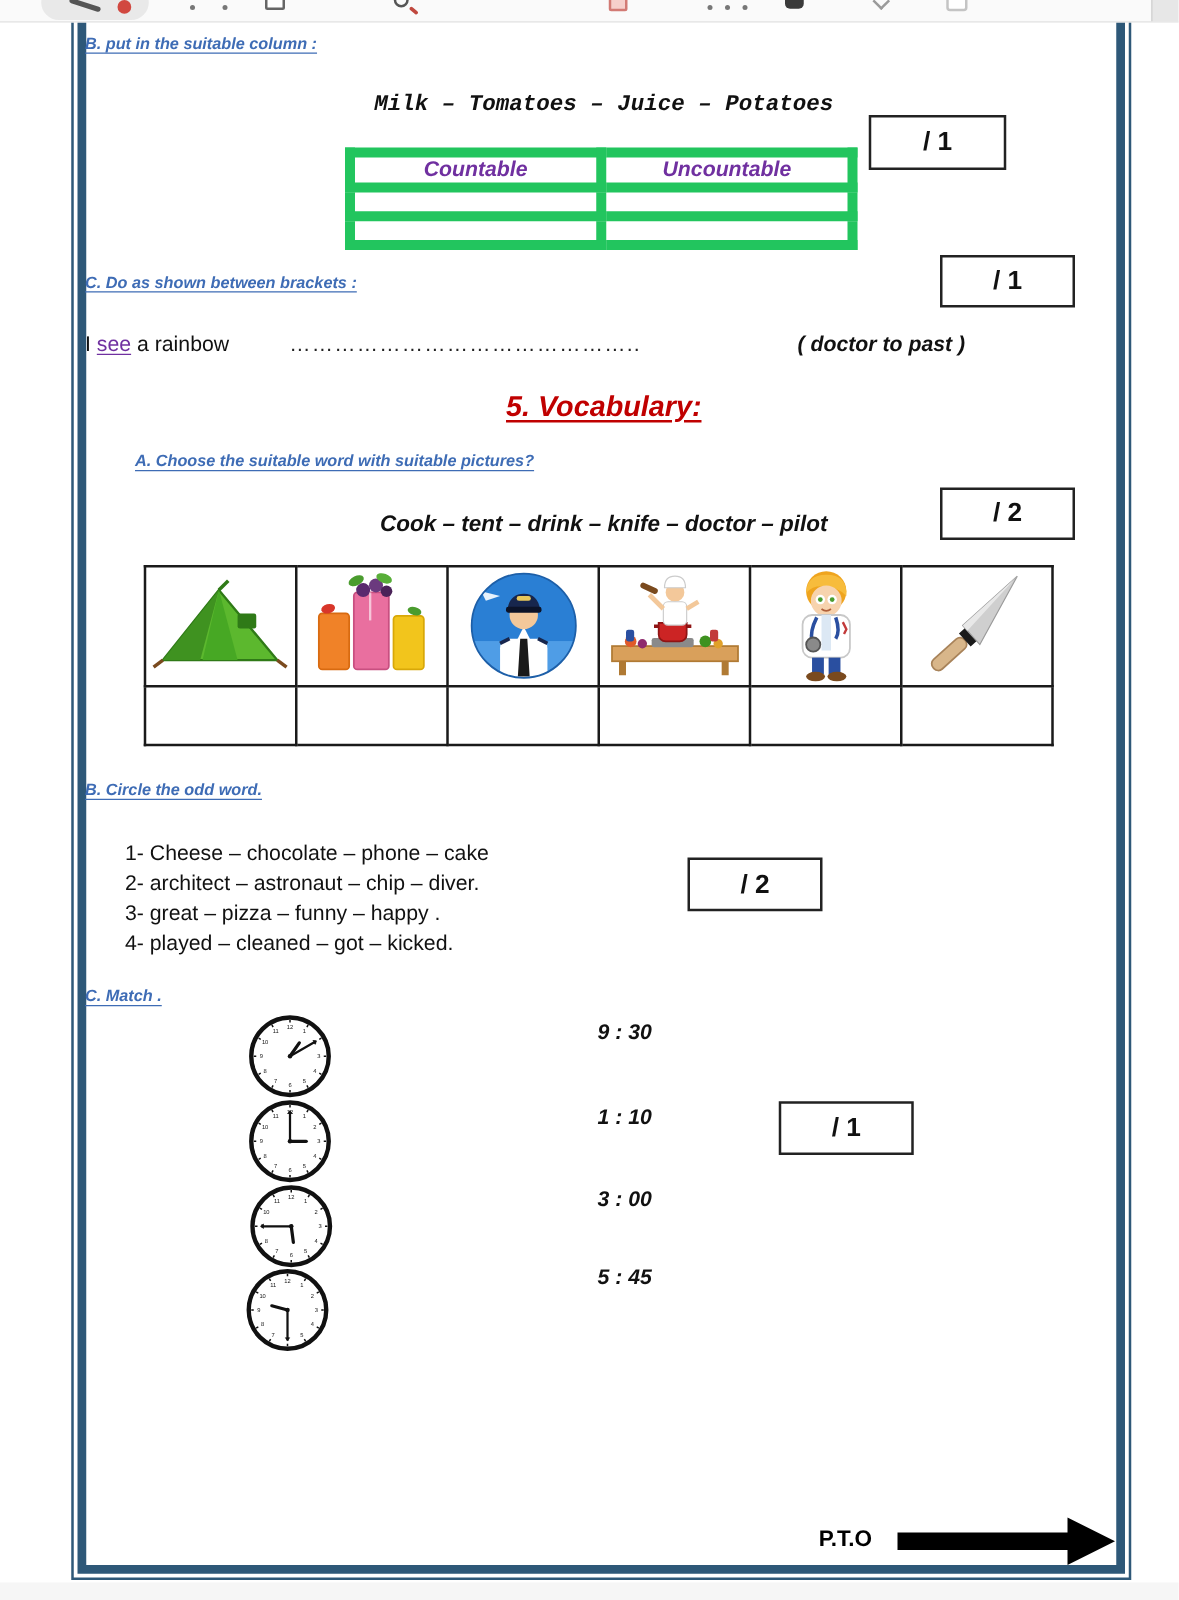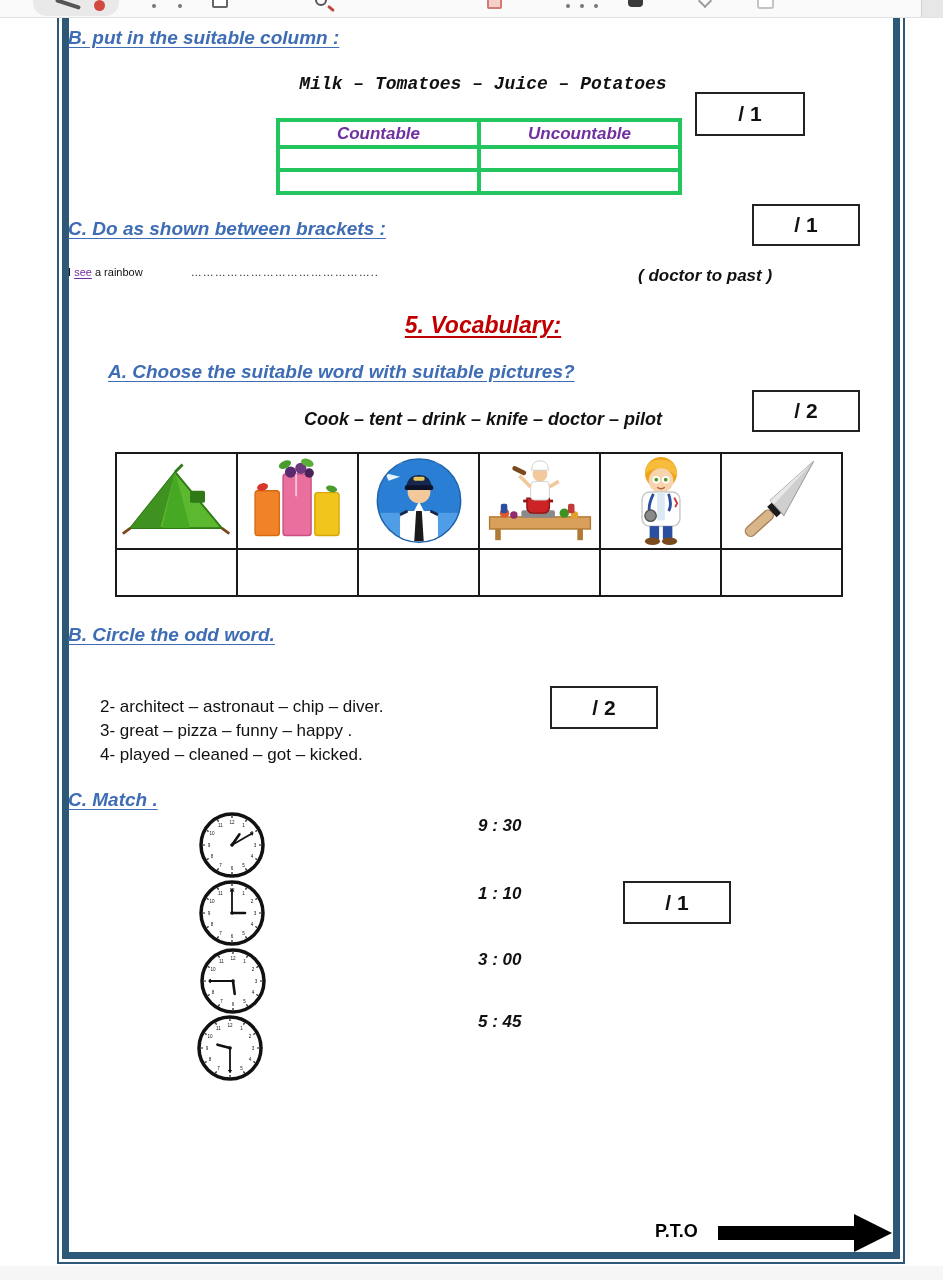--- a/index.html
+++ b/index.html
@@ -29,36 +29,36 @@
 
   
   #page { position:absolute; left:0; top:18px; width:943px; height:1262px; background:#ffffff; }
   #frame-outer { position:absolute; left:57px; top:-22px; width:848px; height:1268px;
     border:2px solid #2e5878; }
   #frame-inner { position:absolute; left:3px; top:3px; right:3px; bottom:3px;
     border:7px solid #2e5878; }
   #below-page { position:absolute; left:0; top:1248px; width:943px; height:14px; background:#f6f6f6; }
 
   
-  .heading { position:absolute; font-size:19px; font-weight:bold; font-style:italic;
+  .heading { position:absolute; font-size:13px; font-weight:bold; font-style:italic;
     color:#3e6cb5; text-decoration:underline; text-underline-offset:3px; }
   .centerline { position:absolute; left:73px; width:820px; text-align:center;
     font-size:18px; font-weight:bold; font-style:italic; color:#111; }
   .scorebox { position:absolute; border:2px solid #222; background:#fff; display:flex;
     align-items:center; justify-content:center; font-size:21px; font-weight:600; color:#111; }
   .red-head { color:#c00000; }
 
   
   #count-table { position:absolute; left:276px; top:118px; border-collapse:collapse; }
-  #count-table td { border:4px solid #22c55e; width:201px; text-align:center; }
+  #count-table td { border:8px solid #22c55e; width:201px; text-align:center; }
   #count-table .hd { height:27px; font-size:17px; font-weight:bold; font-style:italic; color:#7030a0; }
   #count-table .emptyrow td { height:23px; }
 
   
-  #sentence { position:absolute; left:68px; top:266px; font-size:11px; color:#111; }
+  #sentence { position:absolute; left:68px; top:266px; font-size:17px; color:#111; }
   #sentence .see { color:#7030a0; text-decoration:underline; text-underline-offset:2px; }
   #sentence .dots { margin-left:48px; letter-spacing:1px; color:#222; }
   #brackets-note { position:absolute; left:638px; top:266px; font-size:17px;
     font-weight:bold; font-style:italic; color:#111; }
 
   
   #pic-table { position:absolute; left:115px; top:452px; border-collapse:collapse; }
   #pic-table td { border:2px solid #1a1a1a; width:121px; text-align:center; vertical-align:middle; }
   #pic-table .imgrow td { height:96px; padding:2px; }
   #pic-table .ansrow td { height:47px; }
@@ -253,20 +253,21 @@
         <td></td>
         <td></td>
         <td></td>
         <td></td>
         <td></td>
       </tr>
     </tbody>
       </table>
 
     <div class="heading" style="left:68px; top:606px;">B. Circle the odd word.</div>
+    <div class="odd-item" style="top:655px;">1-  Cheese – chocolate – phone – cake</div>
     <div class="odd-item" style="top:679px;">2-  architect – astronaut – chip – diver.</div>
     <div class="odd-item" style="top:703px;">3-  great – pizza – funny – happy .</div>
     <div class="odd-item" style="top:727px;">4-  played – cleaned – got – kicked.</div>
     <div class="scorebox" style="left:550px; top:668px; width:108px; height:43px;">/ 2</div>
 
     <div class="heading" style="left:68px; top:771px;">C. Match .</div>
 
     <div class="clock" style="left:198px; top:793px;"><svg width="68" height="68" viewBox="0 0 68 68">
           <circle cx="34" cy="34" r="31" fill="#fff" stroke="#111" stroke-width="3.5"></circle>
           <line x1="47.5" y1="10.617314097820156" x2="48.5" y2="8.885263290251277" stroke="#111" stroke-width="1.2"></line>

